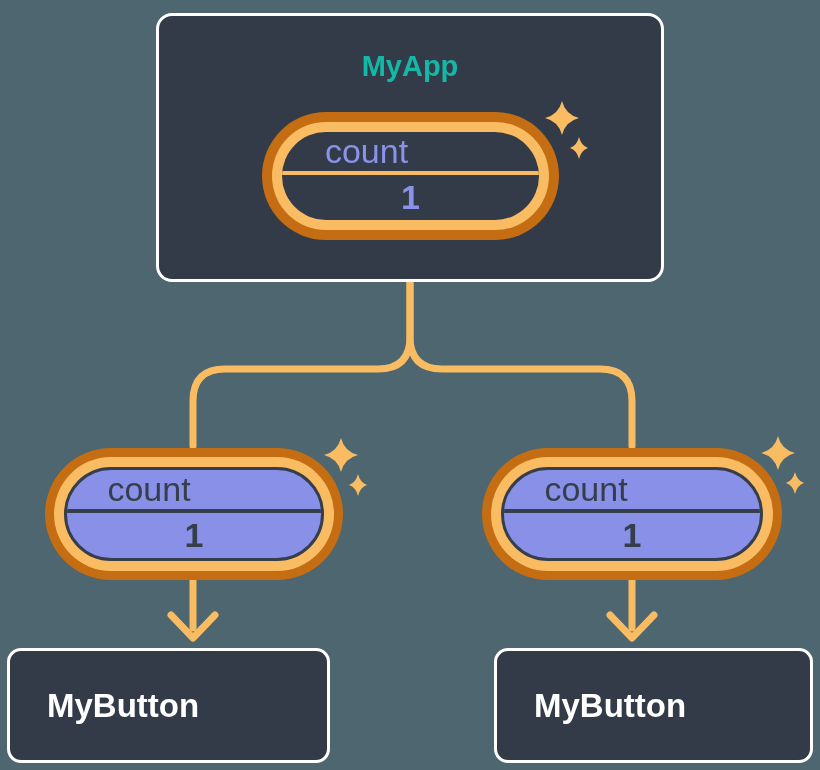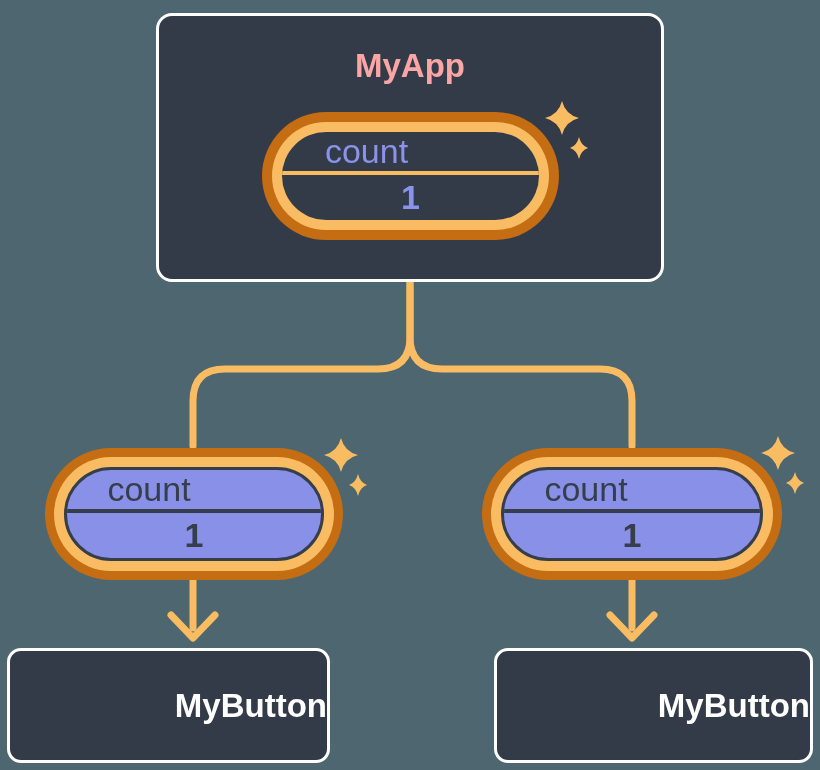--- a/index.html
+++ b/index.html
@@ -7,26 +7,26 @@
     position:relative;width:820px;height:770px;overflow:hidden;
     background:#4D666F;
     font-family:"Liberation Sans","DejaVu Sans",sans-serif;
   }
   svg.connectors{position:absolute;left:0;top:0;z-index:1;}
   .card{
     position:absolute;z-index:2;box-sizing:border-box;
     background:#343B48;border:3px solid #FFFFFF;border-radius:16px;
   }
   .card-myapp{left:156px;top:13px;width:508px;height:269px;}
-  .card-button{display:flex;align-items:center;justify-content:flex-end;border-radius:14px;padding-left:37px;}
+  .card-button{display:flex;align-items:center;justify-content:flex-start;border-radius:14px;padding-left:37px;}
   .card-button-left{left:7px;top:648px;width:323px;height:115px;}
   .card-button-right{left:494px;top:648px;width:319px;height:115px;}
   .card-title{
     position:absolute;left:0;top:32px;width:100%;text-align:center;
-    color:#fca5a5;font-size:33px;line-height:36px;font-weight:600;
+    color:#14b8a6;font-size:29px;line-height:36px;font-weight:600;
   }
   .button-title{color:#FFFFFF;font-size:33px;font-weight:600;}
   .pill{position:absolute;}
   .pill-myapp{left:103px;top:96px;width:297px;height:128px;}
   .pill-left{left:45px;top:448px;width:298px;height:132px;z-index:3;}
   .pill-right{left:482px;top:448px;width:300px;height:132px;z-index:3;}
   .ring1{position:absolute;inset:0;border-radius:999px;background:#C46D12;}
   .ring2{position:absolute;border-radius:999px;background:#F9BC63;}
   .pill-dark .ring2{inset:10px;}
   .pill-purple .ring2{inset:9px;}

